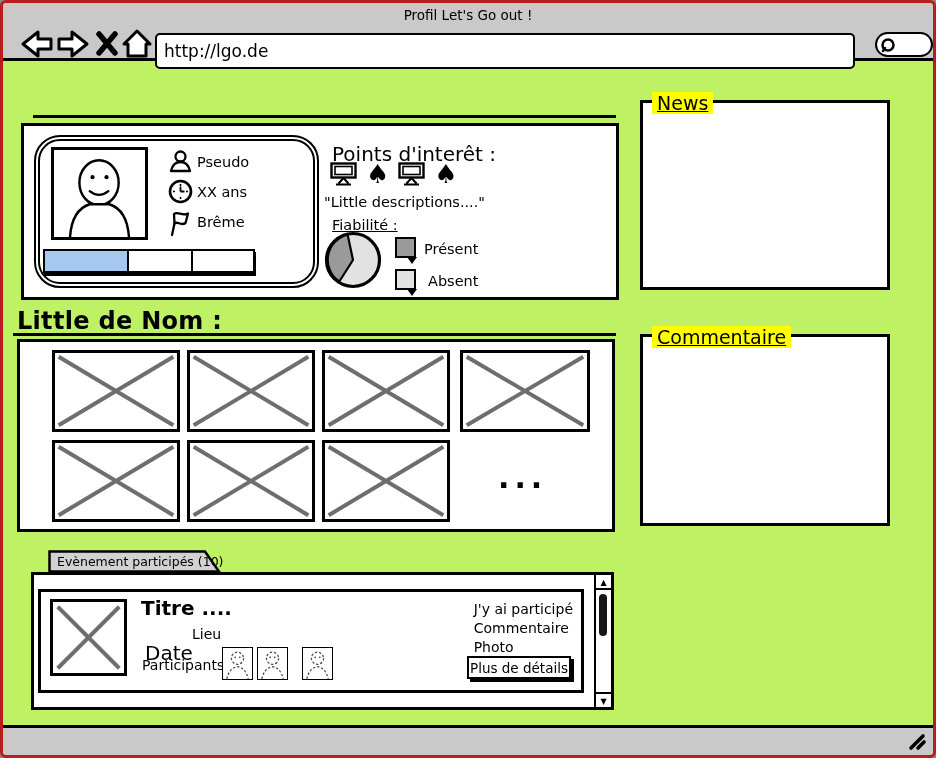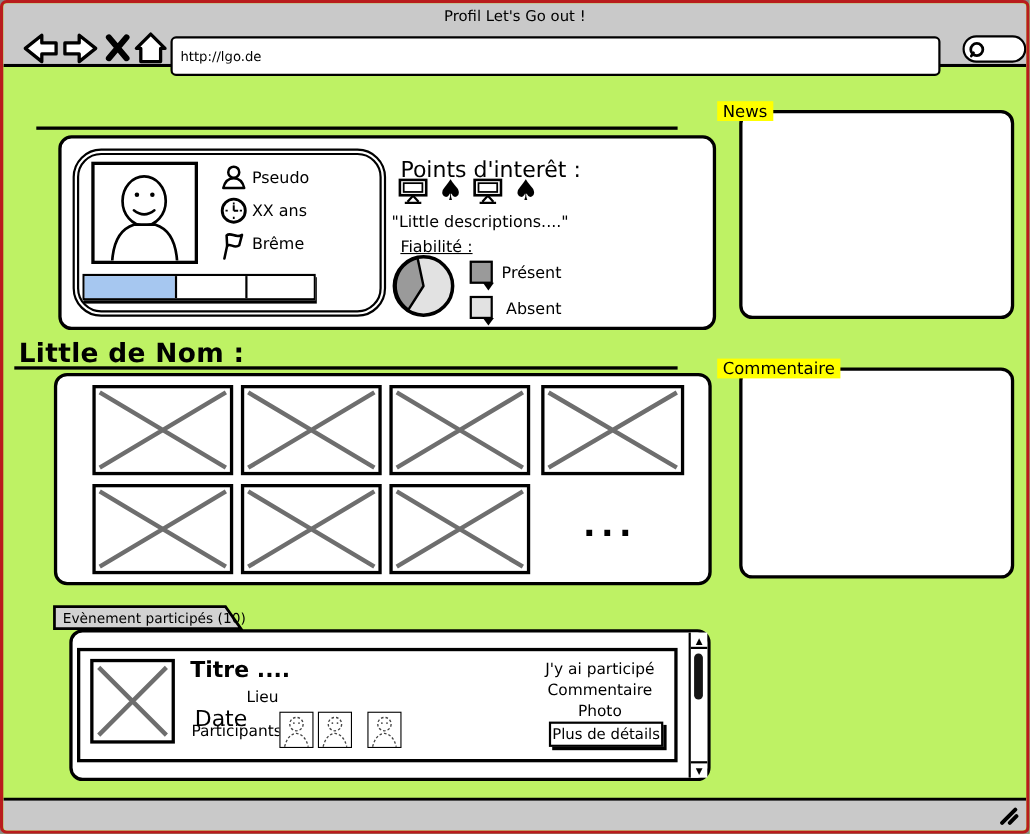--- a/index.html
+++ b/index.html
@@ -8,46 +8,46 @@
          border:3px solid #b91c1c; border-radius:6px; overflow:hidden; }
 
   
   .chrome { position:absolute; left:0; top:0; width:100%; height:58px;
             background:#C9C9C9; border-bottom:3px solid #000; border-radius:4px 4px 0 0; }
   .win-title { position:absolute; top:4px; left:0; width:100%; text-align:center; font-size:13.5px; }
   .navbtn { position:absolute; top:25px; cursor:pointer; }
   .nb-back { left:14px; } .nb-fwd { left:52px; } .nb-x { left:92px; top:28px; } .nb-home { left:118px; }
   .url-bar { position:absolute; left:152px; top:30px; width:700px; height:24px;
              background:#fff; border:2.5px solid #000; border-radius:5px;
-             font-family:"DejaVu Sans",sans-serif; font-size:12px; padding:16px 7px; }
+             font-family:"DejaVu Sans",sans-serif; font-size:17px; padding:16px 7px; }
   .search { position:absolute; left:872px; top:29px; width:58px; height:25px;
             background:#fff; border:2.5px solid #000; border-radius:13px; }
   .search svg { position:absolute; left:2px; top:2px; }
 
   
   .statusbar { position:absolute; left:0; bottom:0; width:100%; height:30px;
                background:#C9C9C9; border-top:3px solid #000; border-radius:0 0 4px 4px; }
   .resize { position:absolute; right:6px; bottom:4px; }
 
   
   .h1 { position:absolute; font-size:24px; font-weight:bold; letter-spacing:.3px; }
   #profil-heading { left:40px; top:83px; }
   #photos-heading { left:14px; top:304px; }
   .rule { position:absolute; height:3px; background:#000; }
   #rule1 { left:30px; top:112px; width:583px; }
   #rule2 { left:10px; top:330px; width:603px; }
 
   
-  .panel { position:absolute; background:#fff; border:3px solid #000; border-radius:12px;margin-left:32px; }
+  .panel { position:absolute; background:#fff; border:3px solid #000; border-radius:0; }
   #profile-panel { left:18px; top:120px; width:598px; height:177px; }
   #photos-panel  { left:14px; top:336px; width:598px; height:193px; }
   #events-panel  { left:28px; top:569px; width:583px; height:138px; }
   #news-box { left:637px; top:97px;  width:250px; height:190px; }
   #ads-box  { left:637px; top:331px; width:250px; height:192px; }
-  .fieldset-label { position:absolute; background:#FFFF00; font-size:15px; padding:0 5px; z-index:2; }
+  .fieldset-label { position:absolute; background:#FFFF00; font-size:19px; padding:0 5px; z-index:2;text-decoration:underline; }
   #news-label { left:649px; top:89px; }
   #ads-label  { left:649px; top:323px; }
 
   
   .id-card { position:absolute; left:10px; top:9px; width:285px; height:153px;
              border:2px solid #000; border-radius:26px; }
   .id-card-inner { position:absolute; inset:2px; border:2px solid #000; border-radius:22px; }
   .avatar { position:absolute; left:27px; top:21px; width:97px; height:93px;
             border:3px solid #000; background:#fff; }
   .progress { position:absolute; left:19px; top:123px; width:212px; height:24px;
@@ -101,21 +101,21 @@
         background:#151515; border-radius:4px; cursor:grab; }
   .event-card { position:absolute; left:4px; top:14px; width:546px; height:104px;
         border:3px solid #000; background:#fff; }
   .ev-img { position:absolute; left:9px; top:7px; width:77px; height:77px; border:3px solid #000; }
   .ev-title { position:absolute; left:100px; top:4px; font-size:20px; font-weight:600; }
   .ev-date  { position:absolute; left:104px; top:49px; font-size:20px; }
   .ev-place { position:absolute; left:151px; top:34px; font-size:14px; }
   .ev-part-label { position:absolute; left:101px; top:65px; font-size:14px; }
   .pav { position:absolute; top:55px; width:31px; height:33px; border:1.5px solid #000; background:#fff; }
   #pav1 { left:181px; } #pav2 { left:216px; } #pav3 { left:261px; }
-  .ev-right { position:absolute; right:18px; top:8px; text-align:center; font-size:14px; line-height:19px; }
+  .ev-right { position:absolute; right:8px; top:8px; text-align:left; font-size:14px; line-height:19px; }
   .ev-btn { position:absolute; right:10px; top:64px; width:104px; height:23px; background:#fff;
         border:2.5px solid #000; box-shadow:3px 3px 0 #000; font-size:13.5px; text-align:center;
         line-height:18px; cursor:pointer; font-family:"DejaVu Sans",sans-serif; }
 </style>
 </head>
 <body>
 
 <div class="win">
 
   <div class="chrome">

